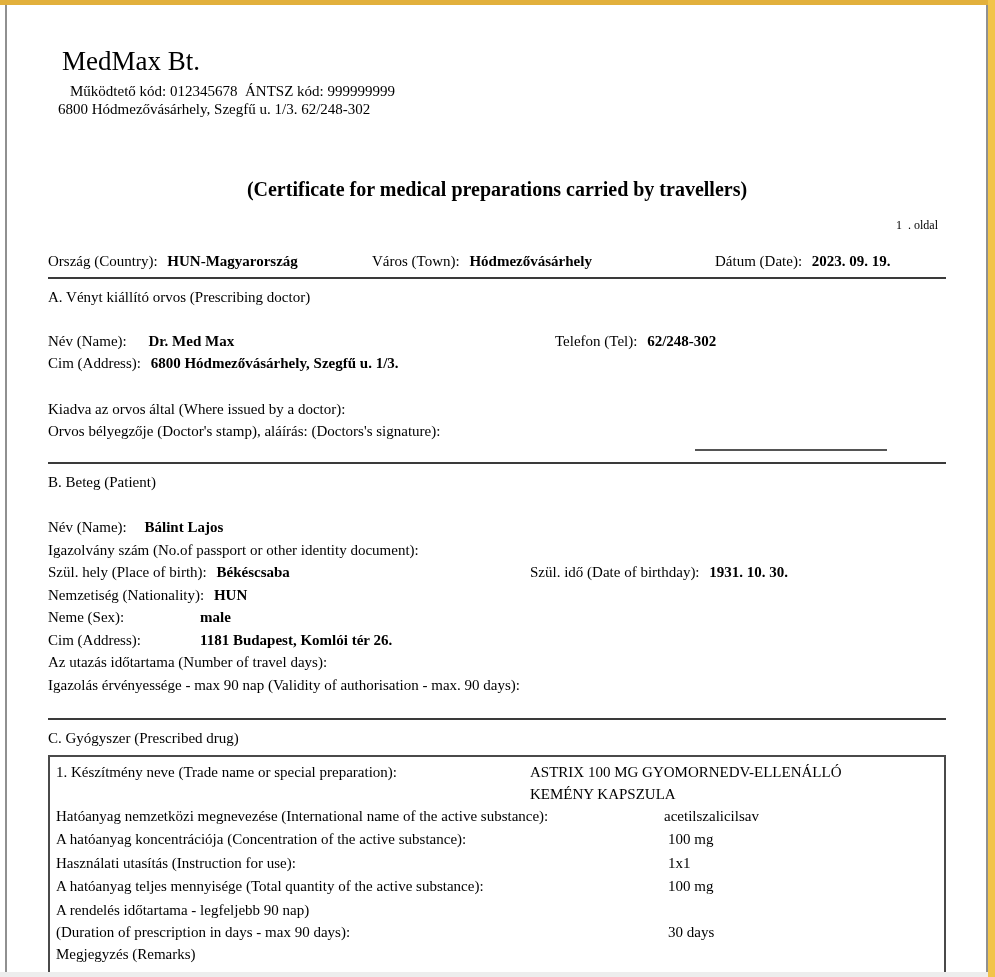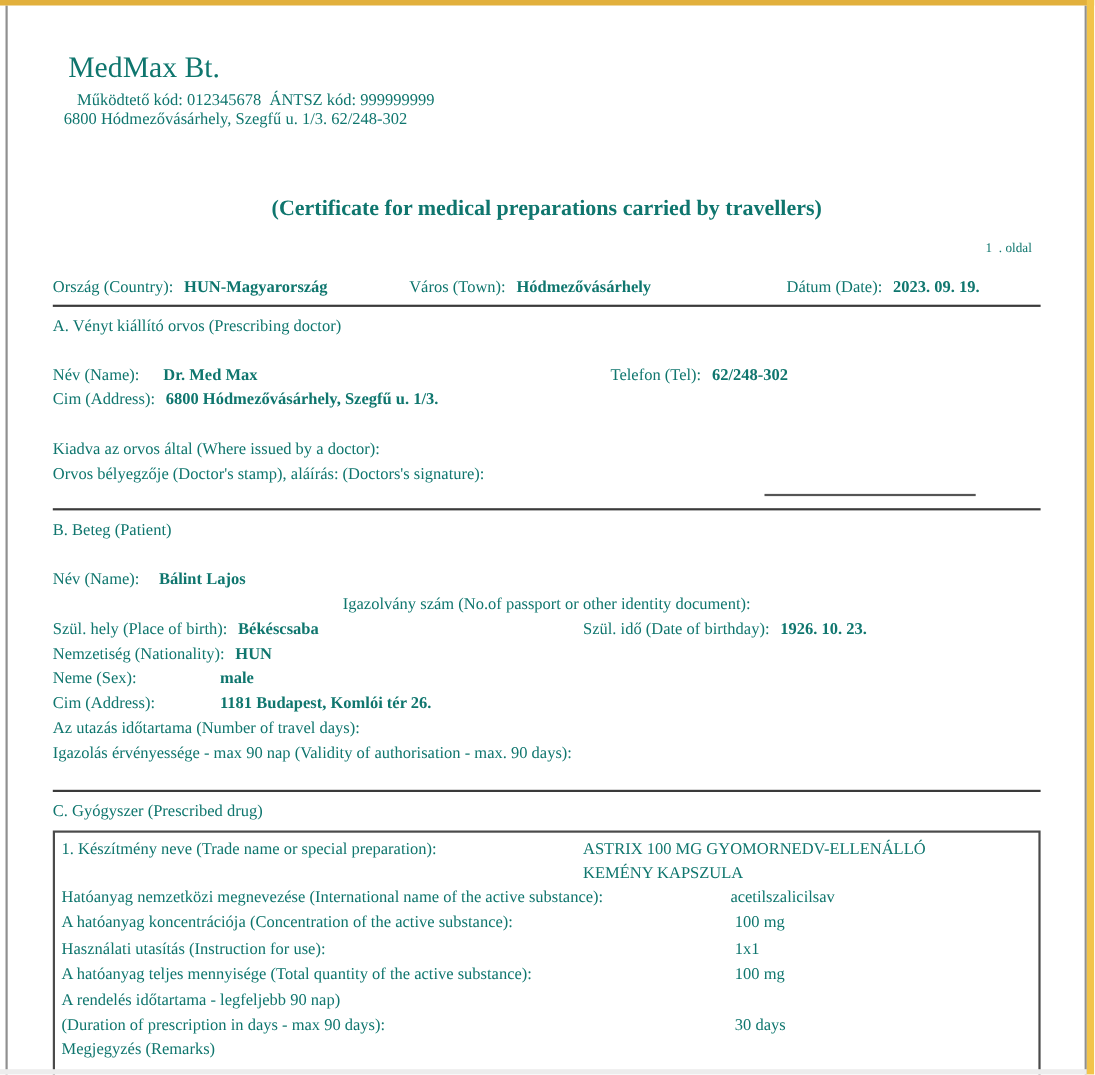--- a/index.html
+++ b/index.html
@@ -1,17 +1,17 @@
 <!DOCTYPE html>
 <html><head>
 <meta charset="utf-8">
 <style>
   html,body{margin:0;padding:0;background:#ffffff;}
   .viewport{position:relative;width:995px;height:977px;background:#ffffff;overflow:hidden;
-            font-family:"Liberation Serif","DejaVu Serif",serif;color:#0f766e;}
+            font-family:"Liberation Serif","DejaVu Serif",serif;color:#000000;}
   
   .gold-top{position:absolute;top:0;left:0;width:100%;height:5px;background:#e2b03c;z-index:10;}
   .gold-right{position:absolute;top:0;right:0;width:7px;height:100%;background:#f2c44a;z-index:10;}
   .edge-left{position:absolute;left:5px;top:5px;bottom:0;width:2px;background:#909090;z-index:6;}
   .edge-right{position:absolute;right:7px;top:5px;bottom:0;width:2px;background:#909090;z-index:6;}
   .bottom-strip{position:absolute;left:0;bottom:0;right:7px;height:5px;background:#ededed;z-index:8;}
   
   .page{position:absolute;left:7px;top:5px;right:9px;bottom:0;overflow:hidden;background:#ffffff;}
   .ln{position:absolute;left:41px;right:40px;height:22px;font-size:15px;line-height:22px;white-space:nowrap;}
   .sm{height:18px;font-size:15px;line-height:18px;}
@@ -89,29 +89,29 @@
     </div>
     <div class="sig-line"></div>
 
     <div class="rule" style="top:457px;"></div>
     <div class="ln sec-heading" style="top:466px;">B. Beteg (Patient)</div>
 
     <div class="ln" style="top:511px;">
       <span>Név (Name):</span>
       <span class="bold gap14">Bálint Lajos</span>
     </div>
-    <div class="ln" style="top:534px;text-align:center;">
+    <div class="ln" style="top:534px;">
       <span>Igazolvány szám (No.of passport or other identity document):</span>
     </div>
     <div class="ln" style="top:556px;">
       <span>Szül. hely (Place of birth):</span>
       <span class="bold gap6">Békéscsaba</span>
       <span class="inner" style="left:482px;">
         <span>Szül. idő (Date of birthday):</span>
-        <span class="bold gap6">1926. 10. 23.</span>
+        <span class="bold gap6">1931. 10. 30.</span>
       </span>
     </div>
     <div class="ln" style="top:579px;">
       <span>Nemzetiség (Nationality):</span>
       <span class="bold gap6">HUN</span>
     </div>
     <div class="ln" style="top:601px;">
       <span>Neme (Sex):</span>
       <span class="inner bold" style="left:152px;">male</span>
     </div>

